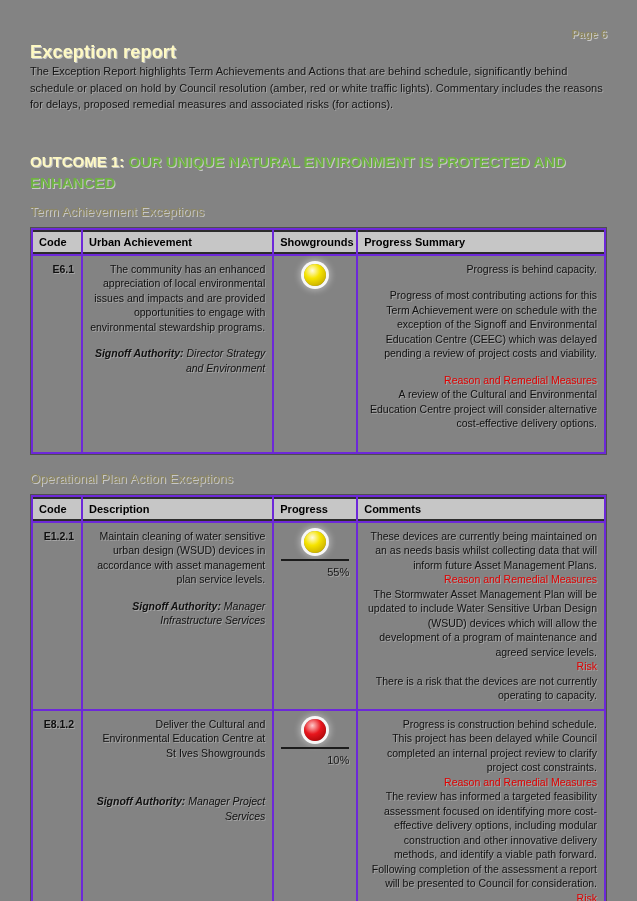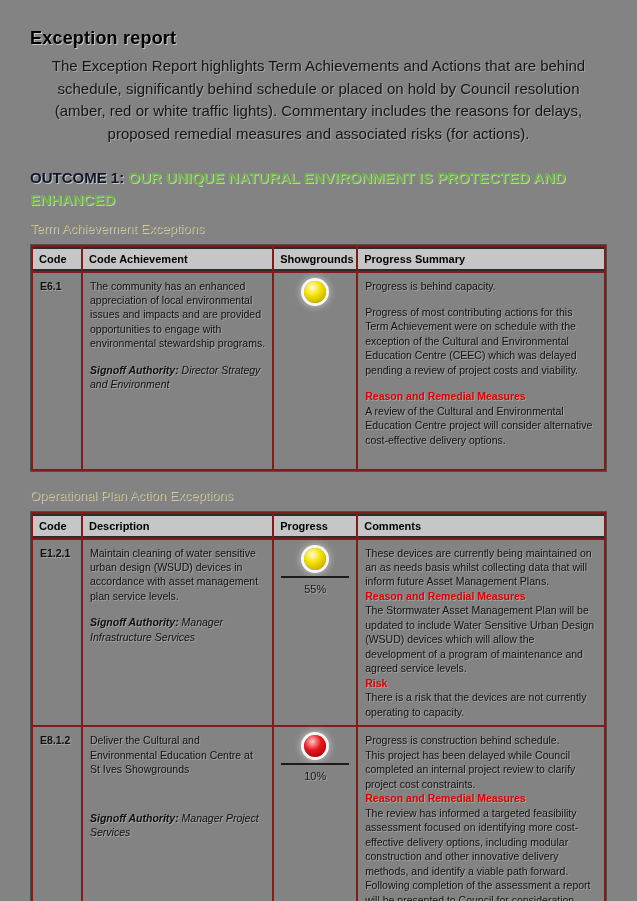--- a/index.html
+++ b/index.html
@@ -20,92 +20,91 @@
 
   .page-number {
     text-align: right;
     font-size: 11px; font-weight: bold;
     color: #8d8760;
     margin-bottom: 2px;
   }
 
   h1.report-title {
     font-size: 18px; font-weight: bold;
-    color: #000000;
-    margin-bottom: 6px;
+    color: #fef9c3;
     letter-spacing: 0.2px;
   }
 
   p.intro {
-    font-size: 15px; line-height: 1.5;
+    font-size: 11px; line-height: 1.5;
     color: #141414;
-    margin-bottom: 22px;
+    margin-bottom: 38px;
     max-width: 585px;
-    text-align: center;
   }
 
   h2.outcome {
     font-size: 15px; font-weight: bold;
     line-height: 1.45;
     text-transform: uppercase;
     max-width: 560px;
     margin-bottom: 10px;
   }
-  h2.outcome .outcome-prefix { color: #0f172a; }
+  h2.outcome .outcome-prefix { color: #fef9c3; }
   h2.outcome .outcome-title  { color: #6fb243; }
 
   h3.section-heading {
     font-size: 13px; font-weight: normal;
     color: #8d8760;
     margin-bottom: 8px;
   }
 
   table.exc-table {
     width: 100%;
     border-collapse: separate;
     border-spacing: 2px;
-    background: #7f1d1d;
+    background: #6d28d9;
     border: 1px solid #4f4f4f;
     margin-bottom: 16px;
     table-layout: fixed;
   }
   table.exc-table th {
     background: #c6c6c6;
     color: #000;
     font-size: 11px; font-weight: bold;
     text-align: left;
     padding: 4px 6px;
     border-top: 2px solid #2c2c2c;
     border-bottom: 2px solid #2c2c2c;
   }
   table.exc-table td {
     background: #838383;
     vertical-align: top;
     padding: 6px 7px;
     font-size: 10.5px;
     line-height: 1.38;
     color: #101010;
+    text-align: right;
   }
   col.c-code { width: 8.5%; }
   col.c-desc { width: 33.5%; }
   col.c-perf { width: 14.5%; }
   col.c-comm { width: 43.5%; }
 
   td.code-cell { font-weight: bold; }
 
   .signoff { margin-top: 0; font-style: italic; }
   .signoff.gap-large { margin-top: 34px; }
   .signoff .signoff-label { font-weight: bold; }
 
   .para { margin-bottom: 12px; }
   .para.tight { margin-bottom: 0; }
 
   .section-label {
     color: #e00000;
-    font-weight: bold;
+    font-weight: normal;
   }
   .label-gap { margin-top: 12px; }
 
   td.light-cell { text-align: center; padding: 6px 0 4px 0; }
   .traffic-light {
     width: 22px; height: 22px;
     border-radius: 50%;
     margin: 2px auto 6px auto;
     box-shadow: 0 0 0 3px rgba(255,255,255,0.9), 0 0 7px 4px rgba(255,255,255,0.45);
   }
@@ -122,57 +121,58 @@
   .percent-value {
     font-size: 11px;
     color: #1a1a1a;
   }
 </style>
 </head>
 <body>
 
 <div class="page">
 
+  <div class="page-number emboss">Page 6</div>
 
   <h1 class="report-title emboss">Exception report</h1>
 
   <p class="intro soft-emboss">The Exception Report highlights Term Achievements and Actions that are behind schedule, significantly behind schedule or placed on hold by Council resolution (amber, red or white traffic lights). Commentary includes the reasons for delays, proposed remedial measures and associated risks (for actions).</p>
 
   <h2 class="outcome emboss"><span class="outcome-prefix">OUTCOME 1: </span><span class="outcome-title">OUR UNIQUE NATURAL ENVIRONMENT IS PROTECTED AND ENHANCED</span></h2>
 
   <h3 class="section-heading emboss">Term Achievement Exceptions</h3>
 
   <table class="exc-table">
     <colgroup>
         <col class="c-code">
         <col class="c-desc">
         <col class="c-perf">
         <col class="c-comm">
       </colgroup>
     <thead>
       <tr>
         <th>Code</th>
-        <th>Code Achievement</th>
+        <th>Urban Achievement</th>
         <th>Showgrounds</th>
         <th>Progress Summary</th>
       </tr>
     </thead>
     <tbody>
       <tr style="height:196px;">
         <td class="code-cell soft-emboss">E6.1</td>
         <td class="soft-emboss">
           <div class="para">The community has an enhanced appreciation of local environmental issues and impacts and are provided opportunities to engage with environmental stewardship programs.</div>
           <div class="signoff"><span class="signoff-label">Signoff Authority:</span> <span>Director Strategy and Environment</span></div>
         </td>
         <td class="light-cell">
           <div class="traffic-light amber"></div>
         </td>
         <td class="soft-emboss">
           <div class="para">Progress is behind capacity.</div>
-          <div class="para">Progress of most contributing actions for this Term Achievement were on schedule with the exception of the Cultural and Environmental Education Centre (CEEC) which was delayed pending a review of project costs and viability.</div>
+          <div class="para">Progress of most contributing actions for this Term Achievement were on schedule with the exception of the Signoff and Environmental Education Centre (CEEC) which was delayed pending a review of project costs and viability.</div>
           <div class="section-label label-gap">Reason and Remedial Measures</div>
           <div class="para tight">A review of the Cultural and Environmental Education Centre project will consider alternative cost-effective delivery options.</div>
         </td>
       </tr>
     </tbody>
   </table>
 
   <h3 class="section-heading emboss">Operational Plan Action Exceptions</h3>
 
   <table class="exc-table">

